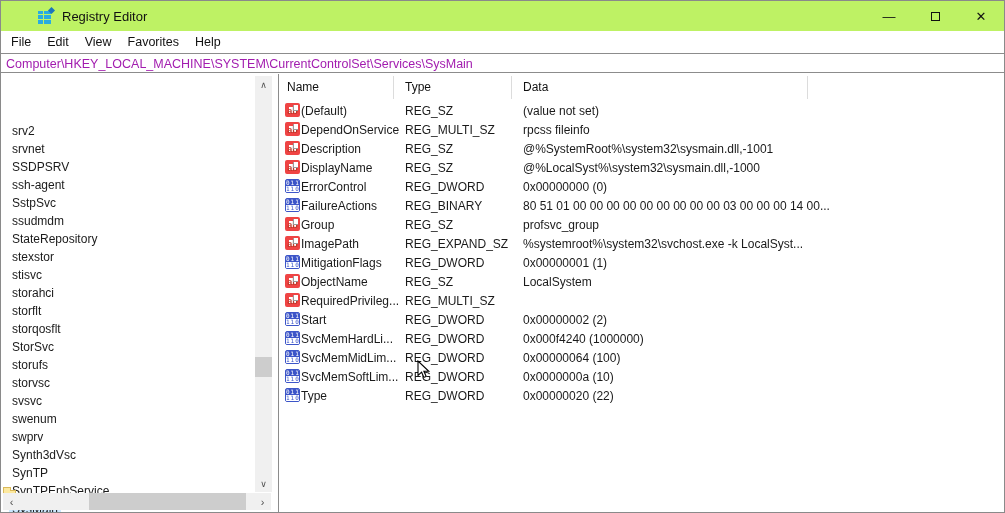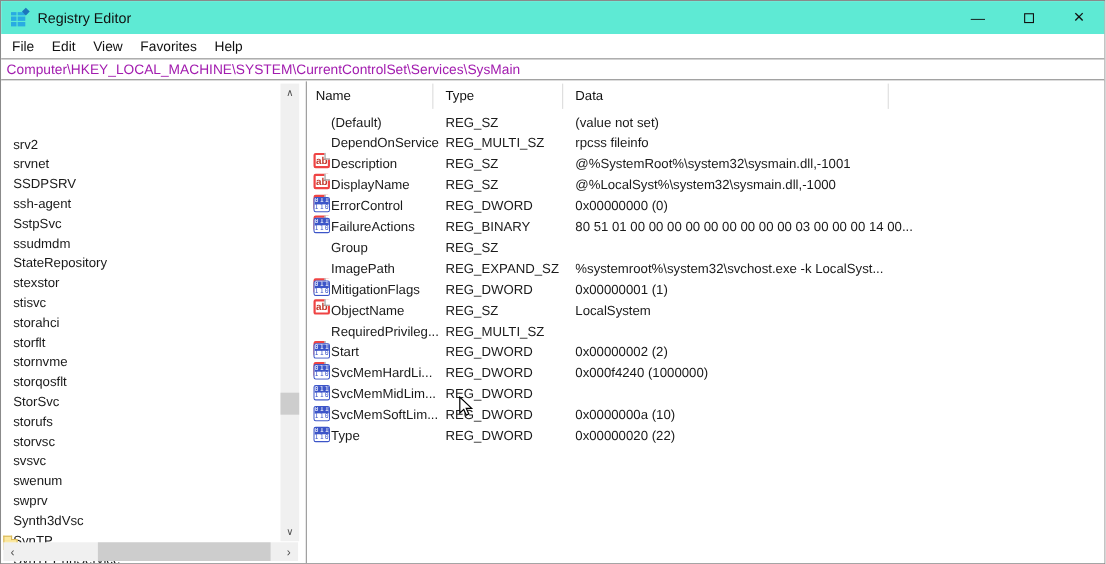--- a/index.html
+++ b/index.html
@@ -3,21 +3,21 @@
 <meta charset="utf-8">
 <style>
   * { margin:0; padding:0; box-sizing:border-box; }
   html,body { background:#e8e8e8; }
   body { font-family:"Liberation Sans","DejaVu Sans",sans-serif; color:#1a1a1a; }
   .window {
     position:relative; width:1005px; height:513px; background:#fff;
     border:1px solid #8a8a8a; overflow:hidden;
   }
   
-  .titlebar { position:absolute; top:0; left:0; right:0; height:30px; background:#5eead4; display:flex; align-items:center; }
+  .titlebar { position:absolute; top:0; left:0; right:0; height:30px; background:#bef264; display:flex; align-items:center;padding-left:28px; }
   .app-icon { width:16px; height:16px; margin:0 8px 0 9px; position:relative; flex:0 0 auto; }
   .app-icon .grid { position:absolute; left:0; top:3px; width:13px; height:13px;
     background:
       linear-gradient(#29abe2,#29abe2) 0 0/5px 3px no-repeat,
       linear-gradient(#29abe2,#29abe2) 6px 0/7px 3px no-repeat,
       linear-gradient(#29abe2,#29abe2) 0 4px/5px 4px no-repeat,
       linear-gradient(#29abe2,#29abe2) 6px 4px/7px 4px no-repeat,
       linear-gradient(#29abe2,#29abe2) 0 9px/5px 4px no-repeat,
       linear-gradient(#29abe2,#29abe2) 6px 9px/7px 4px no-repeat;
   }
@@ -60,21 +60,21 @@
   .list-header { position:absolute; top:0; left:0; right:0; height:26px; }
   .col-head { position:absolute; top:0; height:26px; display:flex; align-items:center; font-size:12px; color:#111; }
   .col-head.name { left:8px; }
   .col-head.type { left:126px; }
   .col-head.data { left:244px; }
   .col-sep { position:absolute; top:2px; height:23px; width:1px; background:#dcdcdc; }
   .col-sep.s1 { left:114px; } .col-sep.s2 { left:232px; } .col-sep.s3 { left:528px; }
   .value-list { position:absolute; top:27px; left:0; right:0; }
   .grid-row { position:relative; height:19px; }
   .vicon { position:absolute; left:6px; top:2px; width:15px; height:14px; }
-  .vicon.string { border:2px solid #ef4444; background:#fff; border-radius:2px; display:flex; align-items:center; justify-content:center;margin-top:36px; }
+  .vicon.string { border:4px solid #ef4444; background:#fff; border-radius:2px; display:flex; justify-content:center; }
   .vicon.string i { font-style:normal; font-weight:bold; font-size:9px; color:#c0392b; line-height:1; letter-spacing:0; }
   .vicon.string::after { content:""; position:absolute; right:-2px; top:-2px; width:4px; height:5px; background:#fff; border-left:1px solid #9a9a9a; border-bottom:1px solid #9a9a9a; }
   .vicon.dword { border:1px solid #3c55c8; background:#fff; border-radius:2px; overflow:hidden; font-family:"DejaVu Sans Mono",monospace; }
   .vicon.dword i { font-style:normal; display:block; font-size:6px; line-height:6px; text-align:center; letter-spacing:1px; }
   .vicon.dword i.t { background:#3c55c8; color:#fff; }
   .vicon.dword i.b { background:#fff; color:#3c55c8; }
   .cell { position:absolute; top:0; height:19px; display:flex; align-items:center; font-size:12px; white-space:nowrap; overflow:hidden; }
   .cell.c-name { left:22px; width:100px; }
   .cell.c-type { left:126px; width:112px; }
   .cell.c-data { left:244px; width:470px; }
@@ -148,23 +148,20 @@
           <div class="tree-row">
             <span class="tree-label">stisvc</span>
           </div>
           <div class="tree-row">
             <span class="tree-label">storahci</span>
           </div>
           <div class="tree-row">
             <span class="tree-label">storflt</span>
           </div>
           <div class="tree-row">
-            <span class="tree-label">stornvme</span>
-          </div>
-          <div class="tree-row">
             <span class="tree-label">storqosflt</span>
           </div>
           <div class="tree-row">
             <span class="tree-label">StorSvc</span>
           </div>
           <div class="tree-row">
             <span class="tree-label">storufs</span>
           </div>
           <div class="tree-row">
             <span class="tree-label">storvsc</span>
@@ -268,20 +265,21 @@
             <span class="cell c-name">FailureActions</span>
             <span class="cell c-type">REG_BINARY</span>
             <span class="cell c-data">80 51 01 00 00 00 00 00 00 00 00 00 03 00 00 00 14 00...</span>
           </div>
           <div class="grid-row">
             <span class="vicon string">
               <i>ab</i>
             </span>
             <span class="cell c-name">Group</span>
             <span class="cell c-type">REG_SZ</span>
+            <span class="cell c-data">profsvc_group</span>
           </div>
           <div class="grid-row">
             <span class="vicon string">
               <i>ab</i>
             </span>
             <span class="cell c-name">ImagePath</span>
             <span class="cell c-type">REG_EXPAND_SZ</span>
             <span class="cell c-data">%systemroot%\system32\svchost.exe -k LocalSyst...</span>
           </div>
           <div class="grid-row">
@@ -326,20 +324,21 @@
             <span class="cell c-type">REG_DWORD</span>
             <span class="cell c-data">0x000f4240 (1000000)</span>
           </div>
           <div class="grid-row">
             <span class="vicon dword">
               <i class="t">011</i>
               <i class="b">110</i>
             </span>
             <span class="cell c-name">SvcMemMidLim...</span>
             <span class="cell c-type">REG_DWORD</span>
+            <span class="cell c-data">0x00000064 (100)</span>
           </div>
           <div class="grid-row">
             <span class="vicon dword">
               <i class="t">011</i>
               <i class="b">110</i>
             </span>
             <span class="cell c-name">SvcMemSoftLim...</span>
             <span class="cell c-type">REG_DWORD</span>
             <span class="cell c-data">0x0000000a (10)</span>
           </div>

